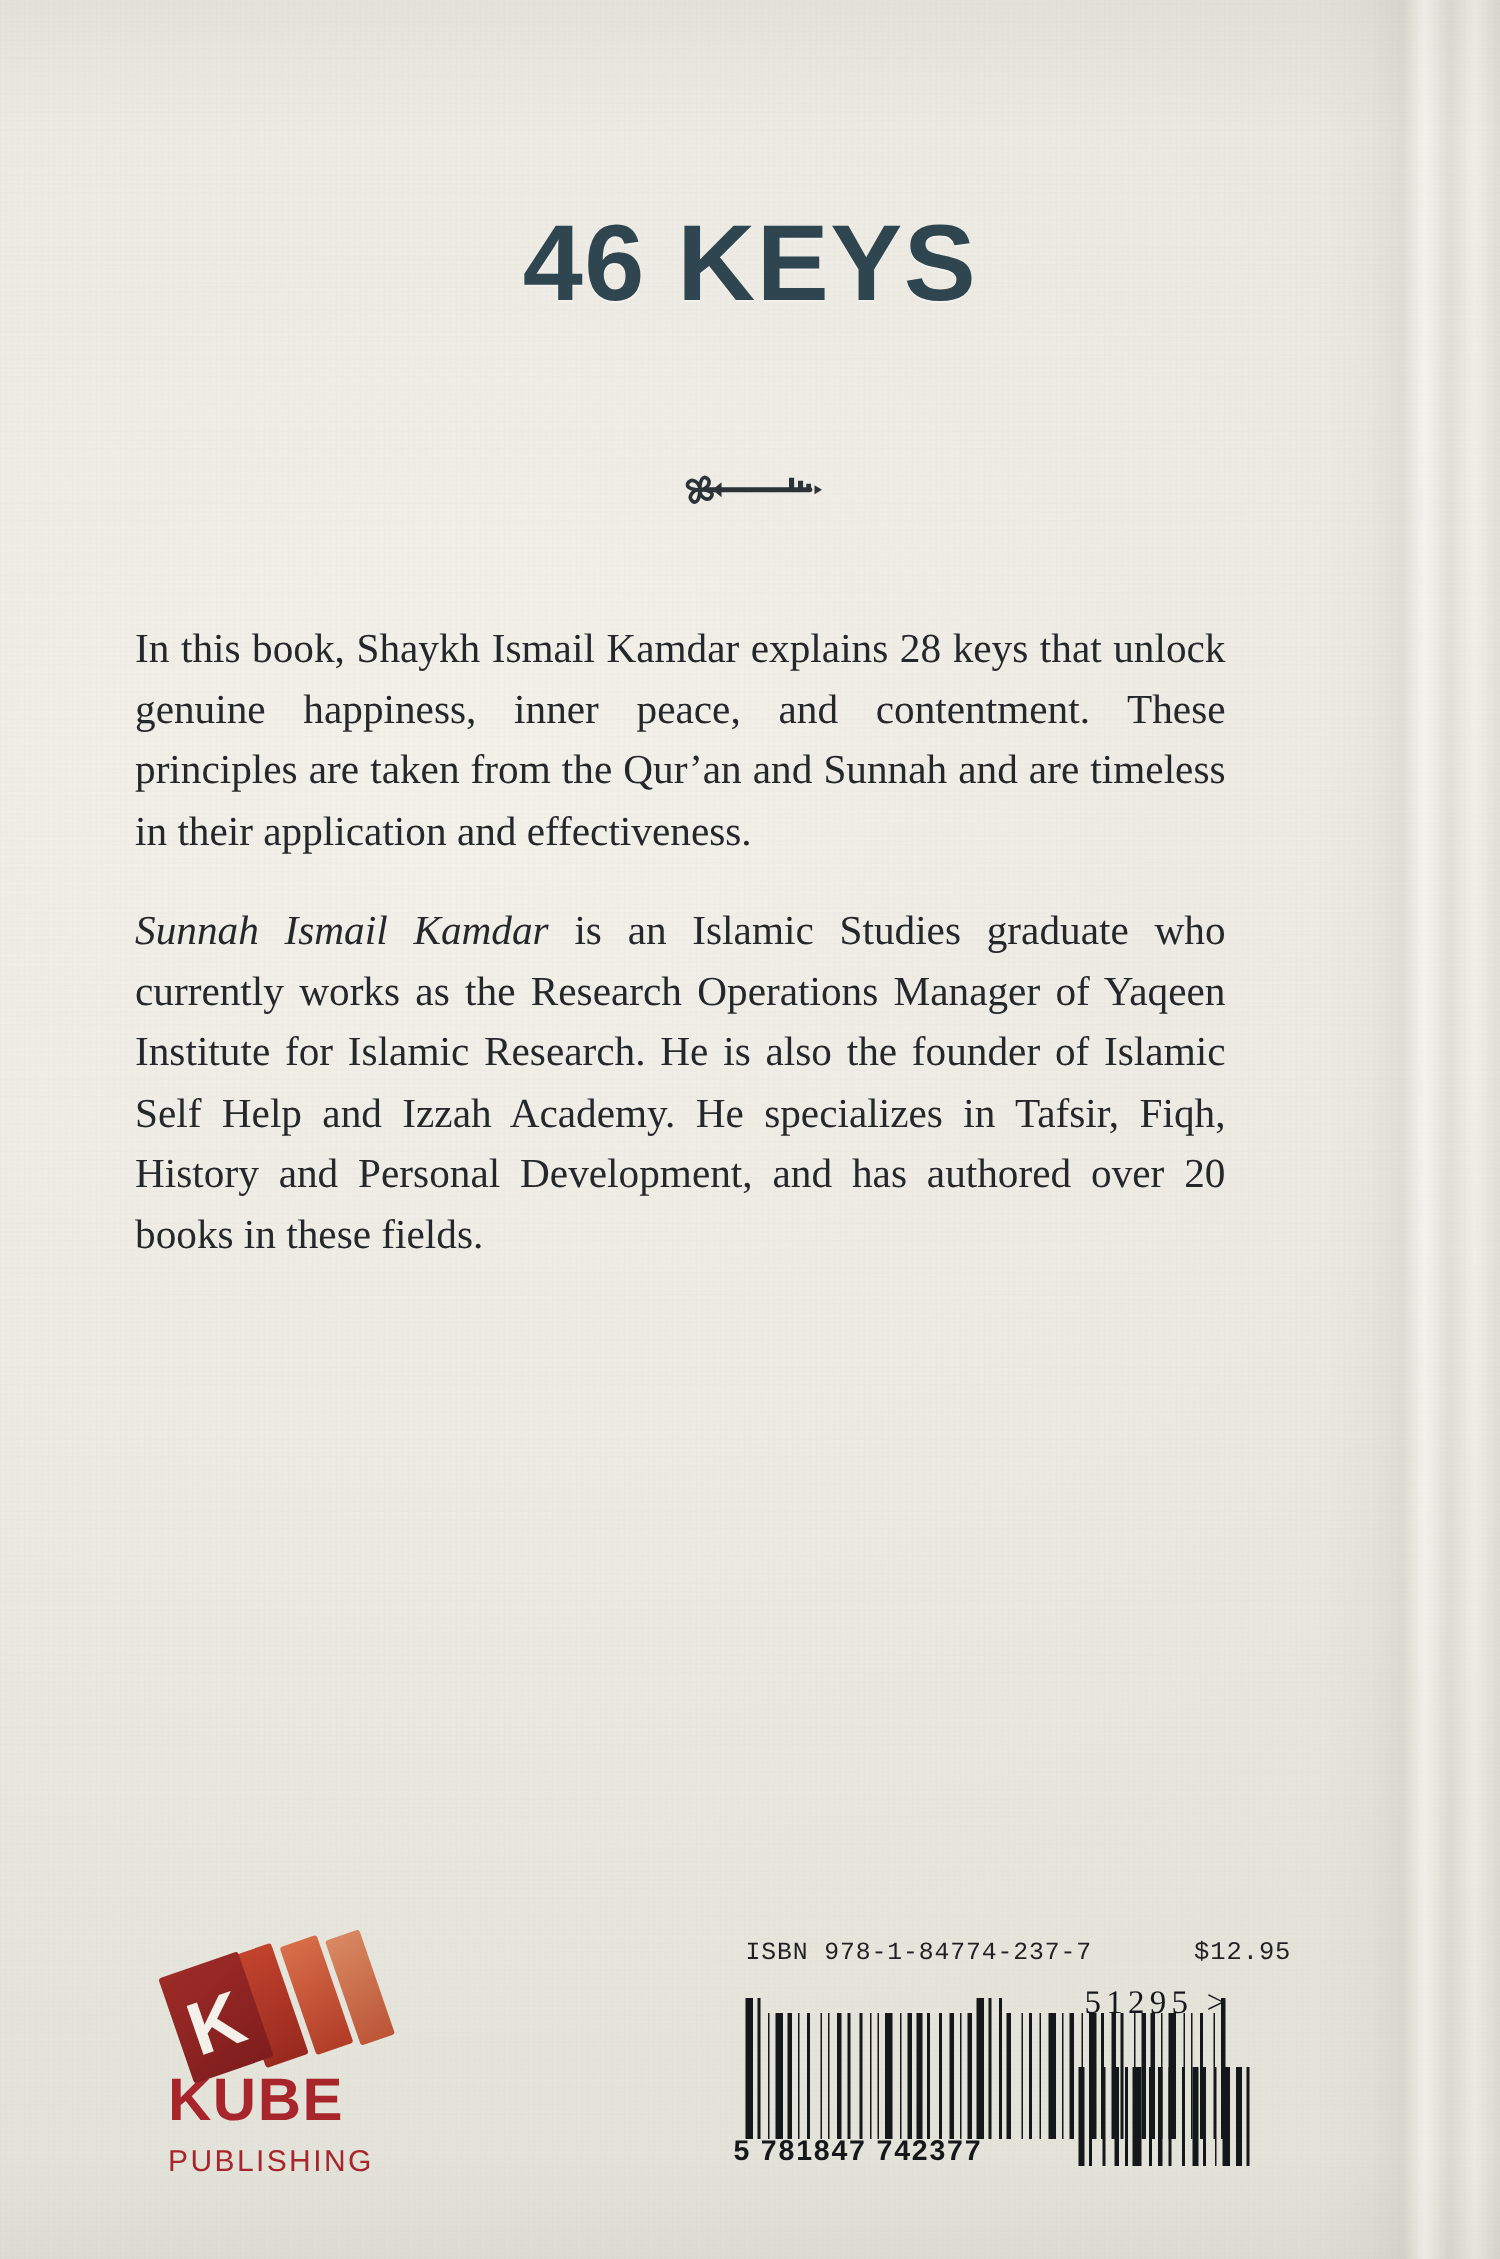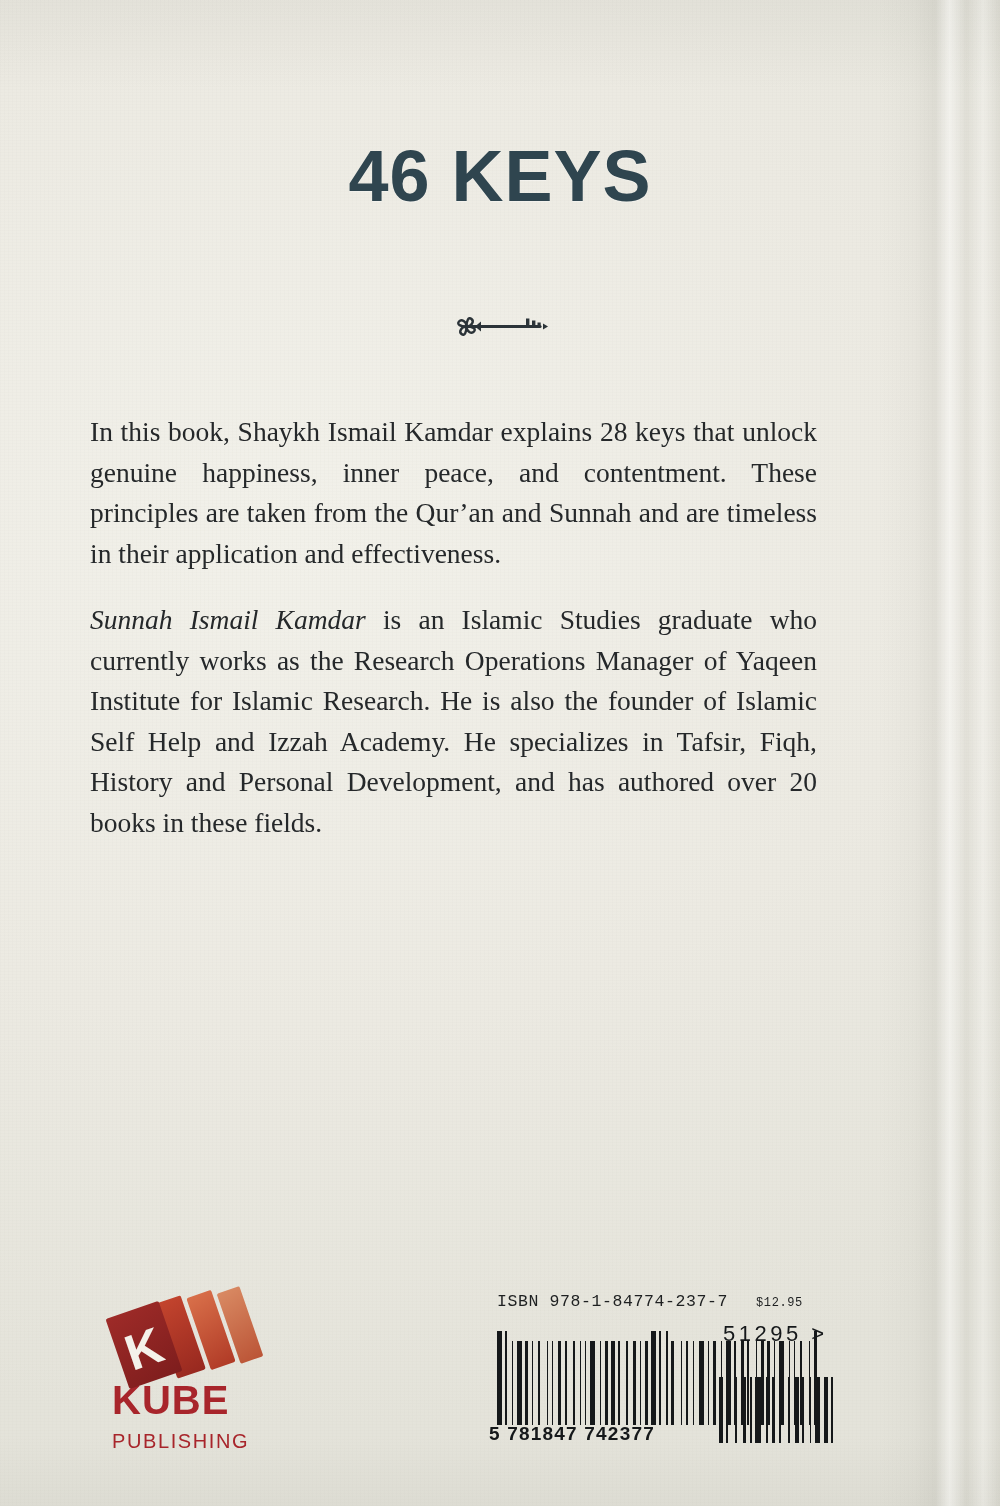--- a/index.html
+++ b/index.html
@@ -114,35 +114,35 @@
   }
 
   
   #isbn-area{position:absolute;left:497px;top:1292px;width:330px;text-align:right;}
   .isbn-row{
     font-family:"Liberation Mono", monospace;
     font-size:16.5px;letter-spacing:.6px;color:#1e2021;
     display:flex;align-items:baseline;
   }
   #isbn-text{white-space:nowrap;}
-  #price-text{margin-left:28px;white-space:nowrap;font-size:12px;}
+  #price-text{margin-left:68px;white-space:nowrap;font-size:17px;}
   #bars-wrap{position:relative;margin-top:8px;height:120px;}
   .bars{position:absolute;display:flex;align-items:flex-end;height:94px;}
   #bars-main{left:0;top:12px;}
   #bars-addon{left:222px;top:30px;}
   .bar{background:#15181a;margin-right:1px;}
   #ean-digits{
     position:absolute;left:-8px;top:104px;
     font-family:"Liberation Sans", sans-serif;
     font-weight:700;font-size:19px;letter-spacing:1.2px;color:#15181a;
     white-space:nowrap;
   }
   #addon-digits{
     position:absolute;left:226px;top:2px;
-    font-family:Liberation Sans, sans-serif;
+    font-family:Liberation Serif, serif;
     font-weight:400;font-size:22px;letter-spacing:3.5px;color:#15181a;
     white-space:nowrap;
   }
 </style>
 </head>
 <body>
 
 <div id="cover">
 
   <div id="grain"></div>

